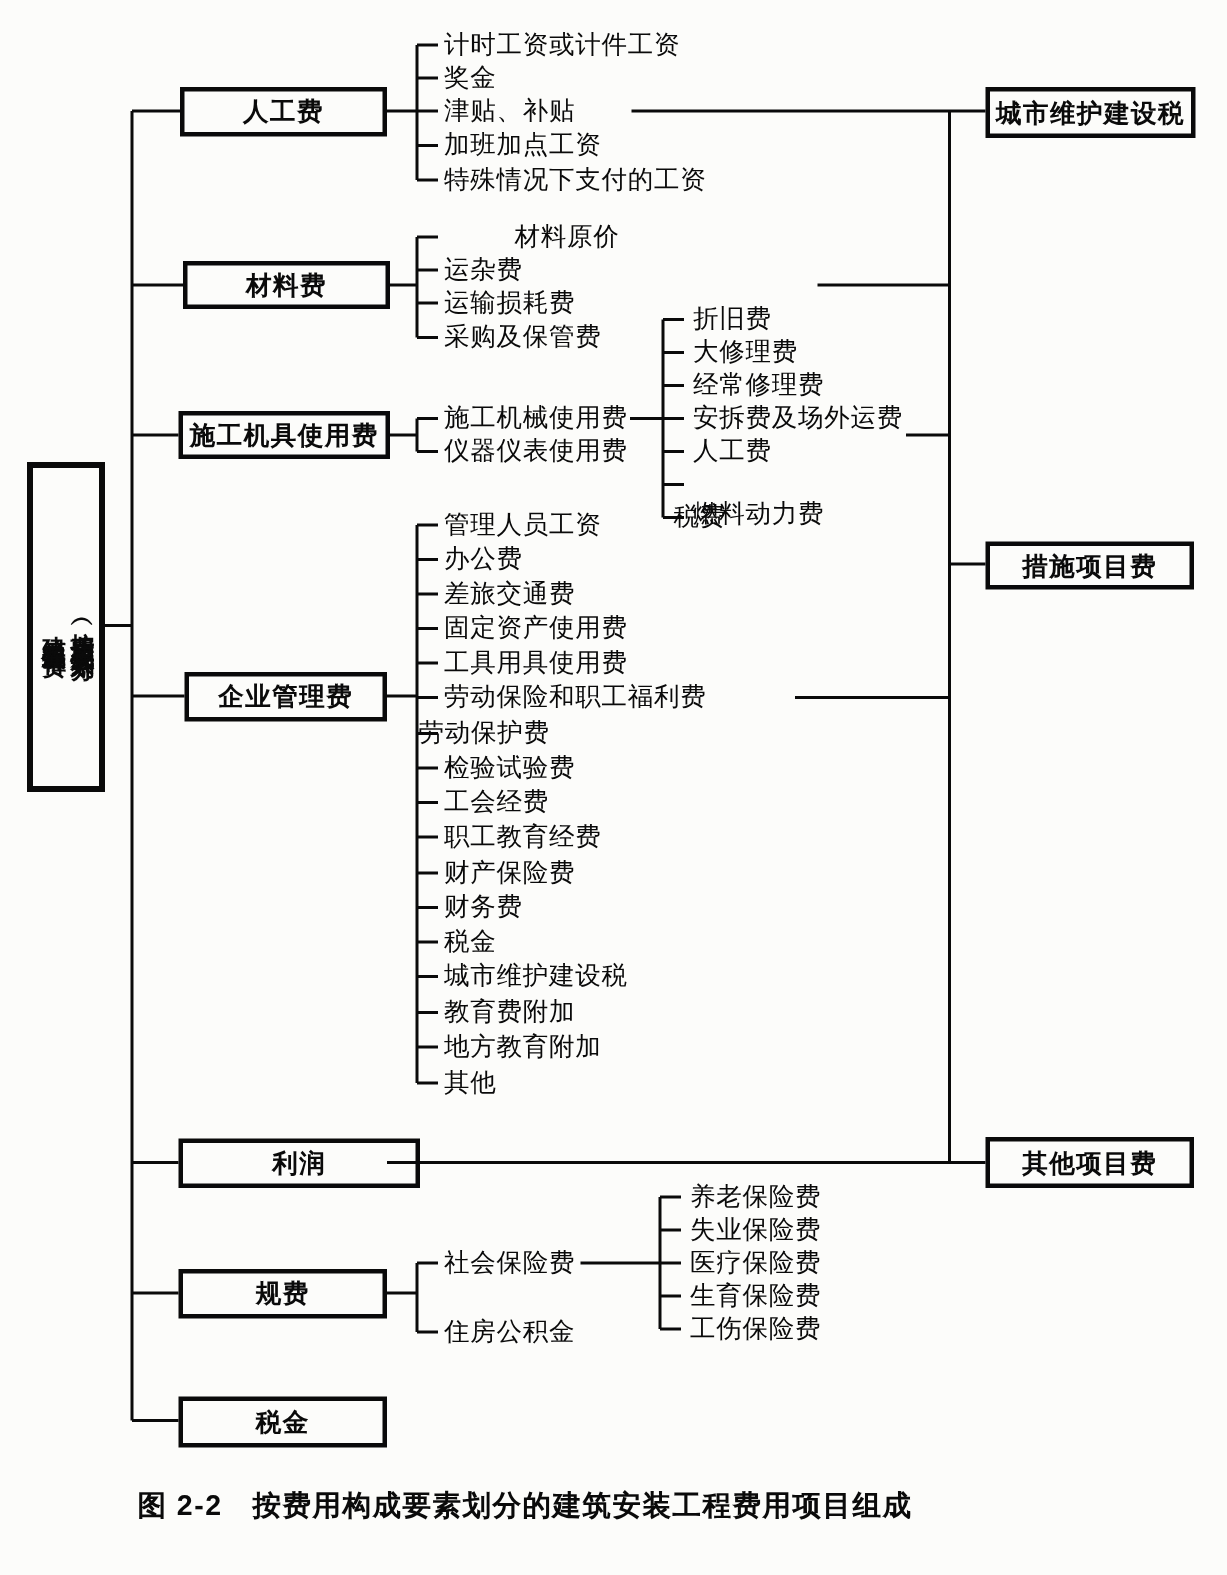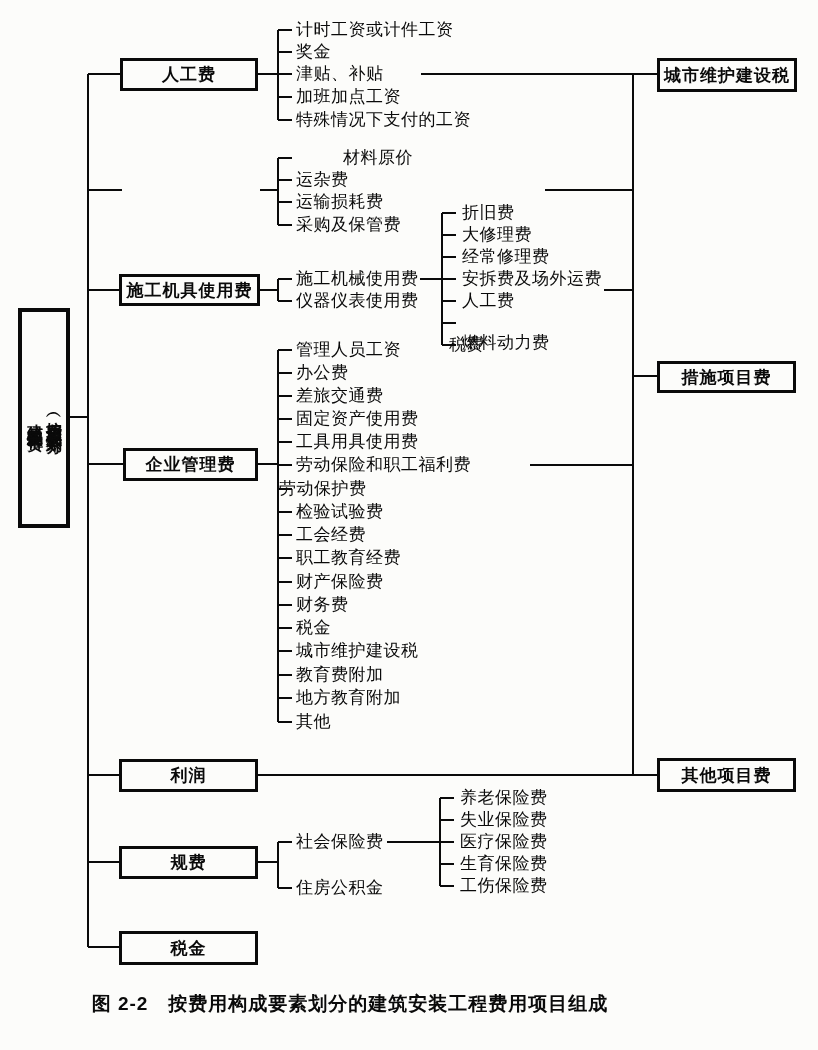--- a/index.html
+++ b/index.html
@@ -34,23 +34,24 @@
 <body>
 
 <div id="stage">
 
   <div class="box root-box" id="root-box" style="left: 18px; top: 308px; width: 52px; height: 220px;">
     <span class="vcol q">（按费用构成要素划分）</span>
     <span class="vcol t">建筑安装工程费</span>
   </div>
 
   <div class="box cat" style="left: 120px; top: 58px; width: 138px; height: 33px;">人工费</div>
+  <div class="box cat" style="left: 122px; top: 174px; width: 138px; height: 32px;">材料费</div>
   <div class="box cat" style="left: 119px; top: 274px; width: 141px; height: 32px;">施工机具使用费</div>
   <div class="box cat" style="left: 123px; top: 448px; width: 135px; height: 33px;">企业管理费</div>
-  <div class="box cat" style="left: 119px; top: 759px; width: 139px; height: 33px;">利润</div>
+  <div class="box cat" style="left: 119px; top: 759px; width: 161px; height: 33px;">利润</div>
   <div class="box cat" style="left: 119px; top: 846px; width: 139px; height: 33px;">规费</div>
   <div class="box cat" style="left: 119px; top: 931px; width: 139px; height: 34px;">税金</div>
 
   <div class="box res" style="left: 657px; top: 58px; width: 140px; height: 34px;">城市维护建设税</div>
   <div class="box res" style="left: 657px; top: 361px; width: 139px; height: 32px;">措施项目费</div>
   <div class="box res" style="left: 657px; top: 758px; width: 139px; height: 34px;">其他项目费</div>
 
   <div class="caption">图 2-2　按费用构成要素划分的建筑安装工程费用项目组成</div>
 <div class="ln" style="left: 87px; top: 74px; width: 2px; height: 873px;"></div>
     <div class="ln" style="left: 632px; top: 74px; width: 2px; height: 701px;"></div>

